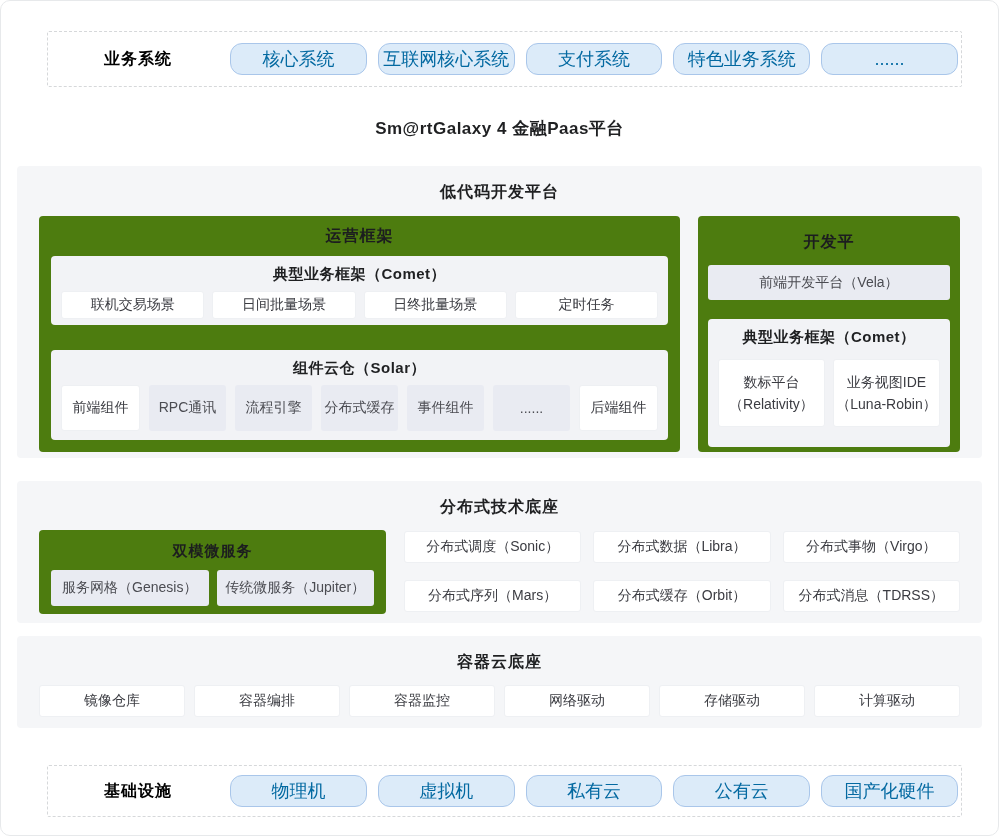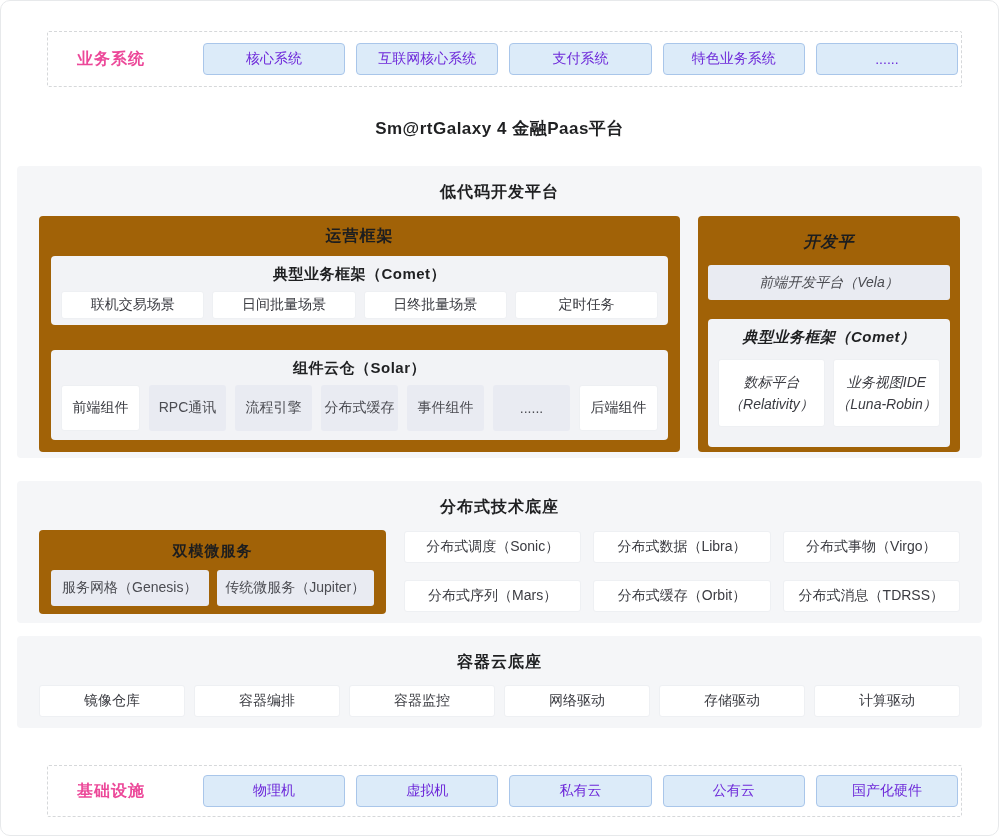--- a/index.html
+++ b/index.html
@@ -21,35 +21,35 @@
   .dashed-row {
     margin:30px 36px 0 46px;
     height:56px;
     border:1px dashed #d6d8da;
     border-radius:2px;
     display:flex; align-items:center;
   }
   .dashed-row.bottom { margin-top:37px; height:52px; }
   .row-label {
     flex:0 0 auto;
-    margin-left:29px;
-    font-size:16px; font-weight:700; color:#ec4899;
+    margin-left:56px;
+    font-size:16px; font-weight:700; color:#000000;
     letter-spacing:1px;
   }
   .row-btns {
     flex:1; display:flex; gap:11px;
     margin-left:58px; margin-right:3px;
   }
   .blue-btn {
     flex:1; height:32px;
     background:#dcebf9;
     border:1px solid #a9c6ea;
-    border-radius:4px;
+    border-radius:12px;
     display:flex; align-items:center; justify-content:center;
-    font-size:14px; color:#6d28d9;
+    font-size:18px; color:#0369a1;
     cursor:pointer;
   }
 
   
   .main-title {
     margin-top:30px;
     text-align:center;
     font-size:17px; font-weight:700; color:#1f2022;
     letter-spacing:0.5px;
   }
@@ -65,21 +65,21 @@
     padding-top:16px;
     text-align:center;
     font-size:16px; font-weight:700; color:#1f2022;
     letter-spacing:1px;
   }
   .panel.lowcode  { margin-top:26px; height:292px; }
   .panel.distrib  { margin-top:23px; height:142px; }
   .panel.containr { margin-top:13px; height:92px;  }
 
   .white-box {
-    background:#a16207;
+    background:#4d7c0f;
     border-radius:4px;
   }
   .sub-panel {
     background:#f2f3f6;
     border-radius:4px;
   }
   .sub-title {
     padding-top:9px;
     text-align:center;
     font-size:15px; font-weight:700; color:#1f2022;
@@ -106,21 +106,21 @@
   .lowcode-body { display:flex; gap:18px; margin-top:13px; height:236px; }
   .ops-box { flex:650; padding:0 12px; }
   .ops-title { padding-top:10px; text-align:center; font-size:16px; font-weight:700; letter-spacing:1px; }
   .comet-sub { margin-top:9px; height:69px; padding:0 10px; }
   .comet-items { display:flex; gap:8px; margin-top:7px; }
   .comet-items .white-chip { flex:1; height:28px; }
   .solar-sub { margin-top:25px; height:90px; padding:0 10px; }
   .solar-items { display:flex; gap:9px; margin-top:7px; }
   .solar-items > div { flex:1; height:46px; }
 
-  .dev-box { flex:255; padding:0 10px;font-style:italic; }
+  .dev-box { flex:255; padding:0 10px; }
   .dev-title { padding-top:16px; text-align:center; font-size:16px; font-weight:700; letter-spacing:1px; }
   .vela-btn { margin-top:12px; height:35px; font-size:14px; }
   .dev-comet { margin-top:19px; height:128px; padding:0 10px; }
   .dev-cards { display:flex; gap:8px; margin-top:12px; }
   .dev-card {
     flex:1; height:68px;
     flex-direction:column; line-height:22px;
     text-align:center;
   }
 

